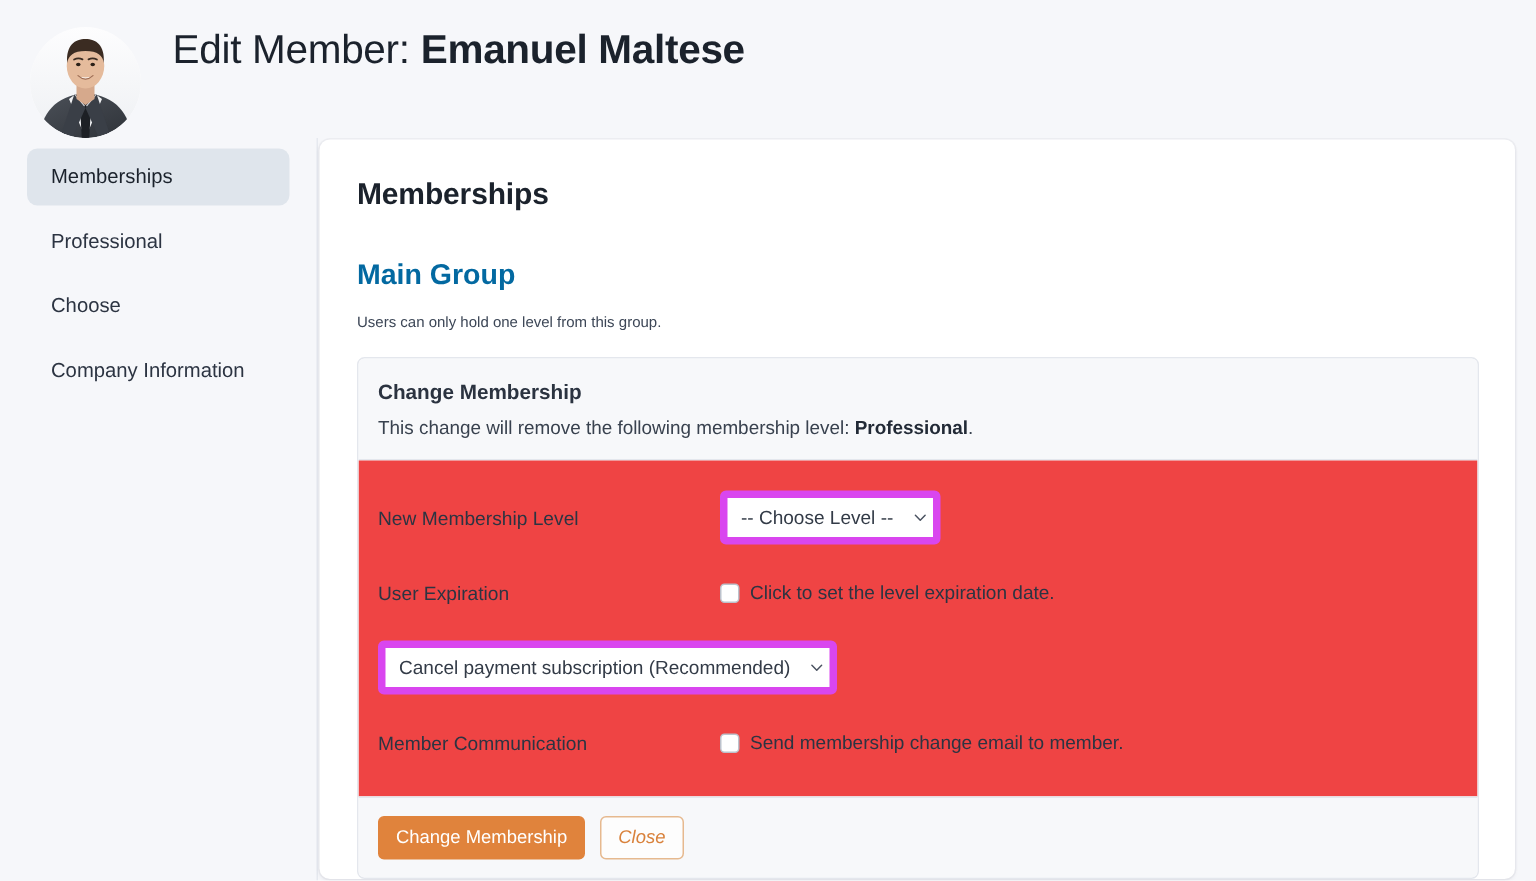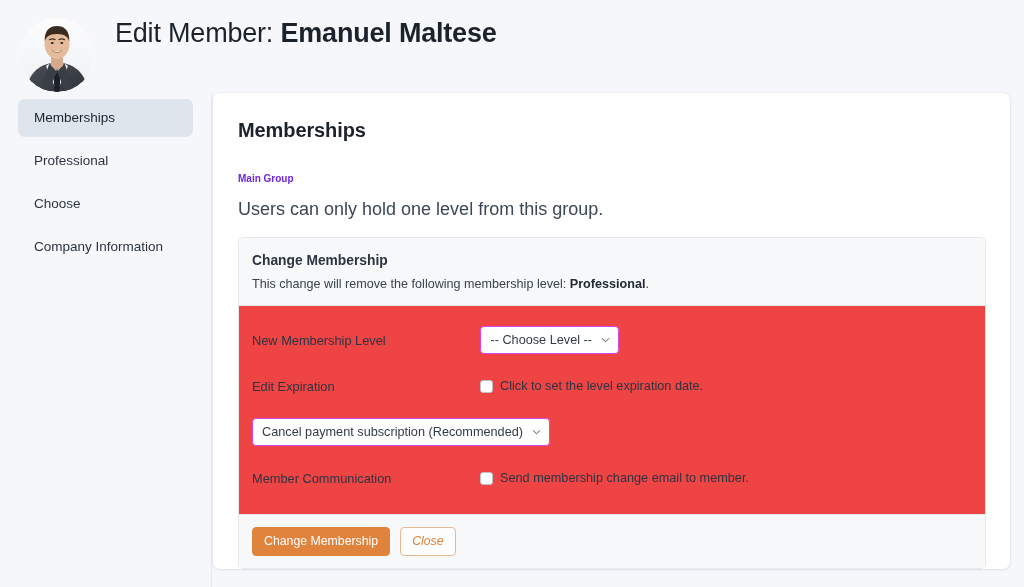--- a/index.html
+++ b/index.html
@@ -80,27 +80,27 @@
     padding: 26px 24px 0 25px;
   }
   .card-title {
     font-size: 20px;
     font-weight: 700;
     color: #1b222c;
     letter-spacing: -0.1px;
     margin: 0 0 31px 0;
   }
   .group-title {
+    font-size: 19px;
+    font-weight: 700;
+    color: #0369a1;
+    margin: 0 0 15px 0;
+  }
+  .group-desc {
     font-size: 10px;
-    font-weight: 700;
-    color: #6d28d9;
-    margin: 0 0 15px 0;
-  }
-  .group-desc {
-    font-size: 18px;
     color: #3c4656;
     margin: 0 0 17px 0;
   }
 
   
   .panel {
     border: 1px solid #e4e7ed;
     border-radius: 5px;
     overflow: hidden;
     background: #fff;
@@ -141,26 +141,25 @@
   }
   .form-field { flex: 1 1 auto; display: flex; align-items: center; }
 
   select.ui-select {
     appearance: none;
     -webkit-appearance: none;
     font-family: "Liberation Sans", sans-serif;
     font-size: 12.7px;
     color: #333b47;
     background: #fff;
-    border: 1px solid #d946ef;
+    border: 5px solid #d946ef;
     border-radius: 4px;
     padding: 5px 26px 5px 9px;
     line-height: 16px;
     cursor: pointer;
-    text-align: right;
   }
   .select-wrap { position: relative; display: inline-flex; align-items: center; }
   .select-wrap .chev {
     position: absolute;
     right: 9px;
     top: 50%;
     transform: translateY(-50%);
     pointer-events: none;
     display: block;
     width: 9px; height: 9px;
@@ -311,21 +310,21 @@
                   <option>-- Choose Level --</option>
                 </select>
                 <svg class="chev" viewBox="0 0 10 10">
                   <path d="M1.4 3.4 L5 7 L8.6 3.4" fill="none" stroke="#4a5260" stroke-width="1.1" stroke-linecap="round" stroke-linejoin="round"></path>
                 </svg>
               </span>
             </div>
           </div>
 
           <div class="form-row">
-            <div class="form-label">Edit Expiration</div>
+            <div class="form-label">User Expiration</div>
             <div class="form-field">
               <label class="check-line">
                 <input type="checkbox" class="ui-check" style="">
                 <span class="check-label">Click to set the level expiration date.</span>
               </label>
             </div>
           </div>
 
           <div class="form-row">
             <div class="form-field">

